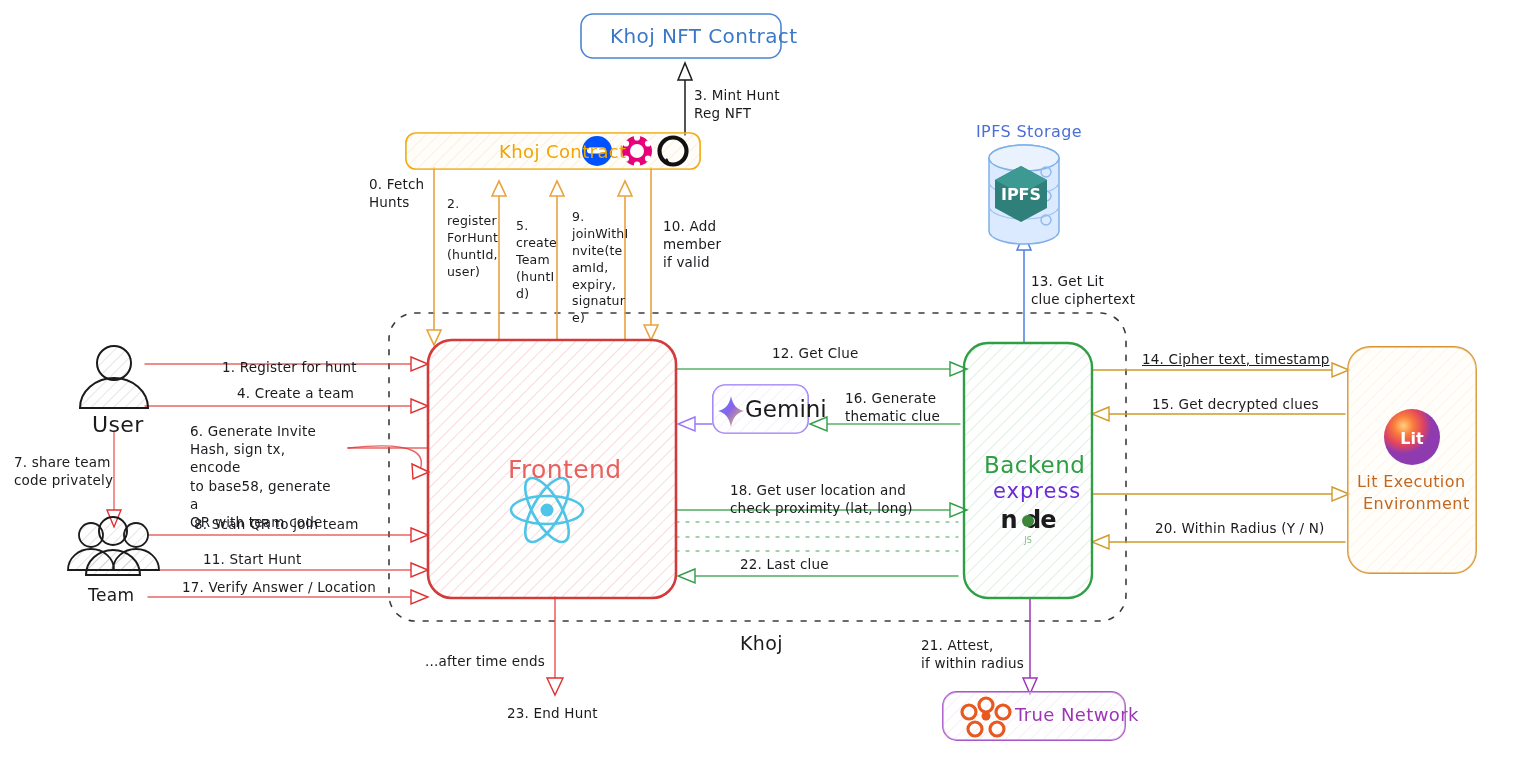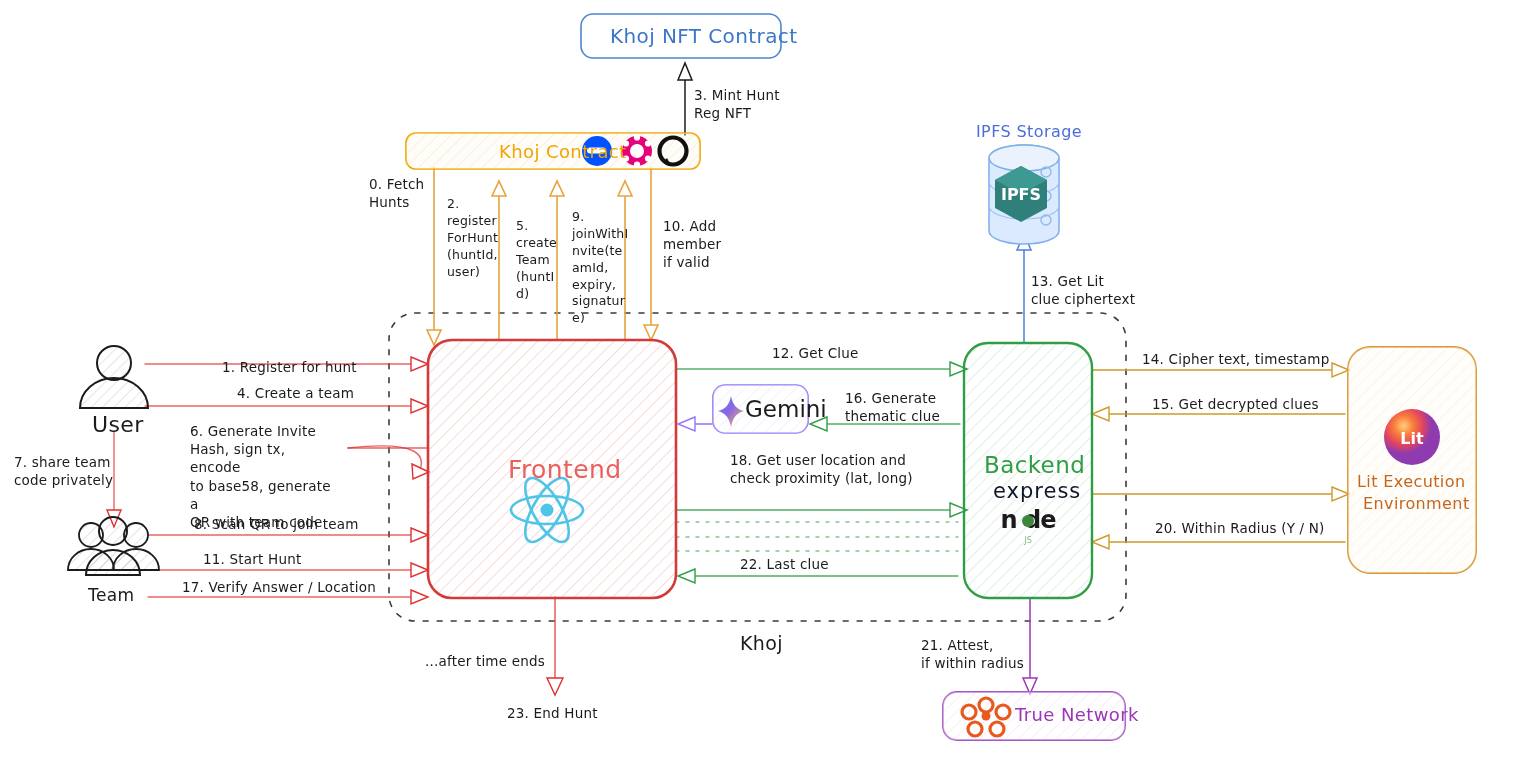--- a/index.html
+++ b/index.html
@@ -306,21 +306,21 @@
 <div class="nodeTitle" style="left:610px;top:24px;color:#3b77c7;">Khoj NFT Contract</div>
 
 <div class="nodeTitle" style="left:459px;top:141px;font-size:18px;color:#f0a500;margin-left:40px;">Khoj Contract</div>
 
 <div class="nodeTitle" style="left:976px;top:122px;font-size:16px;color:#4b6fd6;">IPFS Storage</div>
 
 <div class="nodeTitle" style="left:508px;top:455px;font-size:25px;color:#e8615d;">Frontend</div>
 
 <div class="nodeTitle" style="left:984px;top:452px;font-size:23px;color:#2f9e44;">Backend</div>
 
-<div class="nodeTitle" style="left:993px;top:479px;font-size:21px;color:#0f172a;letter-spacing:1px;">express</div>
+<div class="nodeTitle" style="left:993px;top:479px;font-size:21px;color:#6d28d9;letter-spacing:1px;">express</div>
 
 <div class="nodeTitle" style="left:745px;top:396px;font-size:23px;color:#1b1b1b;letter-spacing:0;">Gemini</div>
 
 <div class="nodeTitle" style="left:1357px;top:472px;font-size:16px;color:#c4661f;">Lit Execution</div>
 <div class="nodeTitle" style="left:1363px;top:494px;font-size:16px;color:#c4661f;">Environment</div>
 
 <div class="nodeTitle" style="left:1015px;top:704px;font-size:18px;color:#9c36b5;">True Network</div>
 
 <div class="nodeTitle" style="left:92px;top:412px;font-size:22px;color:#1b1b1b;">User</div>
 
@@ -358,26 +358,26 @@
 <div class="lbl" style="left:14px;top:453px;width:120px;">7. share team
 code privately</div>
 <div class="lbl" style="left:194px;top:515px;">8. Scan QR to join team</div>
 <div class="lbl" style="left:663px;top:217px;width:62px;">10. Add
 member
 if valid</div>
 <div class="lbl" style="left:195px;top:550px;margin-left:8px;">11. Start Hunt</div>
 <div class="lbl" style="left:772px;top:344px;text-align:center;">12. Get Clue</div>
 <div class="lbl" style="left:1031px;top:272px;width:115px;">13. Get Lit
 clue ciphertext</div>
-<div class="lbl" style="left:1142px;top:350px;">14. Cipher text, timestamp</div>
+<div class="lbl" style="left:1142px;top:350px;text-decoration:underline;">14. Cipher text, timestamp</div>
 <div class="lbl" style="left:1152px;top:395px;">15. Get decrypted clues</div>
 <div class="lbl" style="left:845px;top:389px;width:120px;">16. Generate
 thematic clue</div>
 <div class="lbl" style="left:182px;top:578px;">17. Verify Answer / Location</div>
-<div class="lbl" style="left:730px;top:451px;width:190px;">18. Get user location and
+<div class="lbl" style="left:730px;top:481px;width:190px;">18. Get user location and
 check proximity (lat, long)</div>
 <div class="lbl" style="left:1155px;top:519px;">20. Within Radius (Y / N)</div>
 <div class="lbl" style="left:921px;top:636px;width:115px;">21. Attest,
 if within radius</div>
 <div class="lbl" style="left:740px;top:555px;">22. Last clue</div>
 <div class="lbl" style="left:425px;top:652px;">...after time ends</div>
 <div class="lbl" style="left:507px;top:704px;">23. End Hunt</div>
 
 </div>
 

